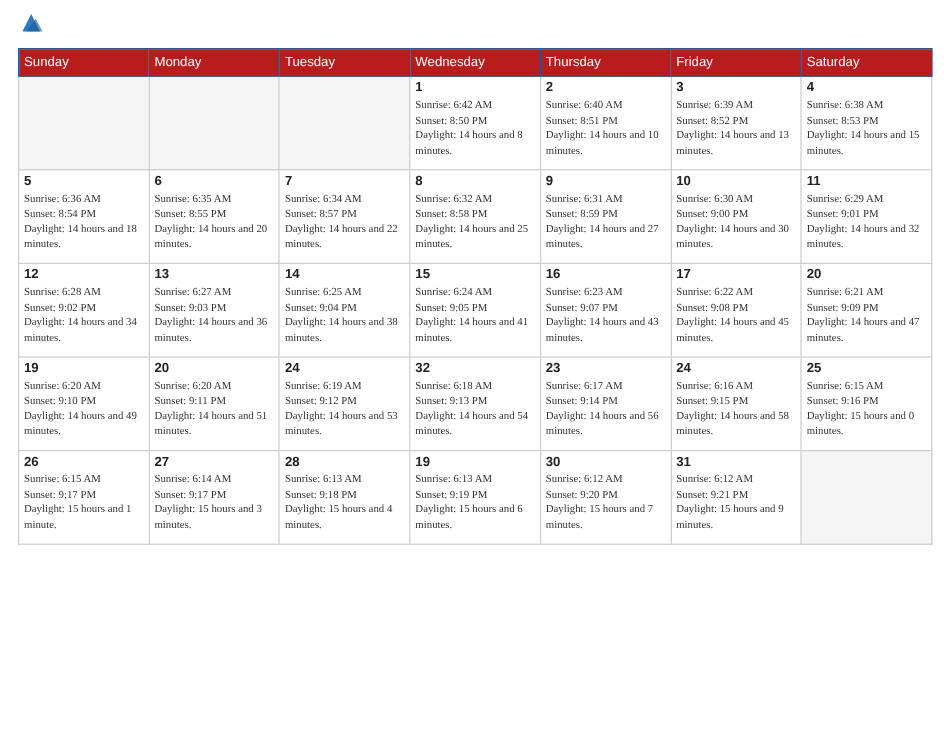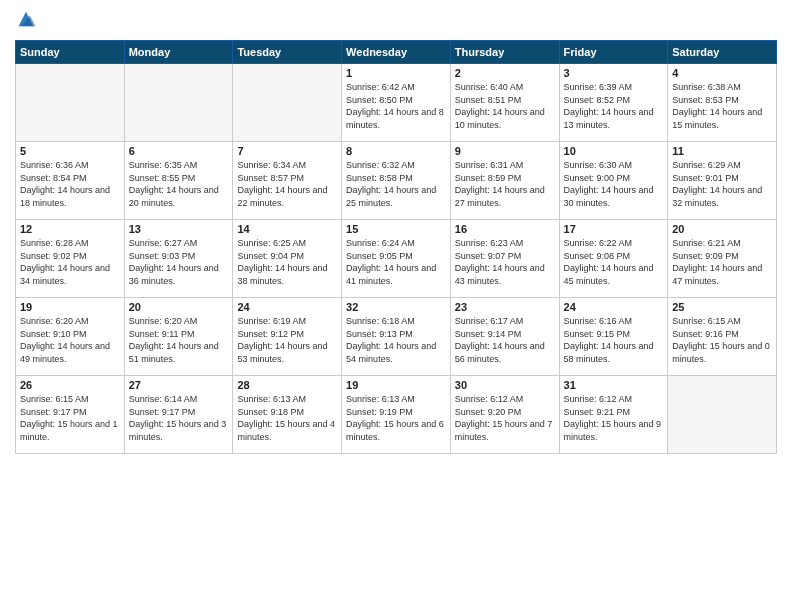--- a/index.html
+++ b/index.html
@@ -53,24 +53,24 @@
     .location {
       font-size: 14px;
       color: #555;
     }
     table {
       width: 100%;
       border-collapse: collapse;
       table-layout: fixed;
     }
     th {
-      background-color: #0c4a6e;
+      background-color: #b91c1c;
       color: #fff;
       font-size: 11px;
-      font-weight: bold;
+      font-weight: normal;
       padding: 5px 4px;
       text-align: left;
       border: 1px solid #1a5a9f;
     }
     td {
       border: 1px solid #ccc;
       vertical-align: top;
       padding: 3px 4px;
       font-size: 9.5px;
       color: #333;
@@ -83,20 +83,21 @@
     .day-num {
       font-size: 11px;
       font-weight: bold;
       margin-bottom: 2px;
       color: #222;
     }
     .day-info {
       font-size: 9px;
       color: #333;
       line-height: 1.4;
+      font-family: Liberation Serif, serif;
     }
   </style>
 </head>
 <body>
 
 <div class="page">
   <div class="header">
     <div class="logo">
       <svg class="logo-icon" viewBox="0 0 30 30" xmlns="http://www.w3.org/2000/svg">
         <polygon points="5,25 15,5 25,25" fill="#2a7abf"></polygon>

